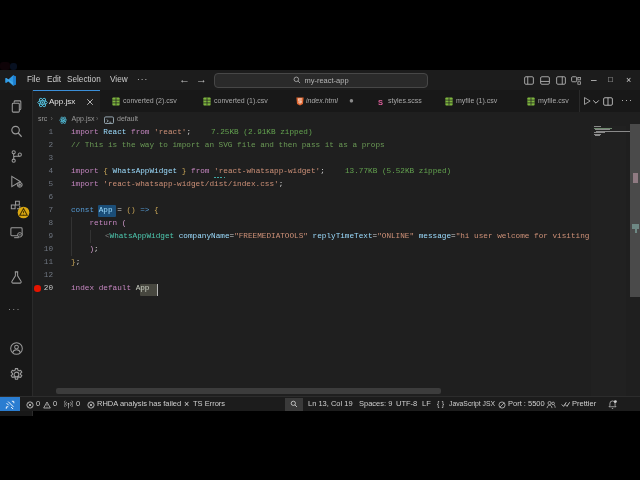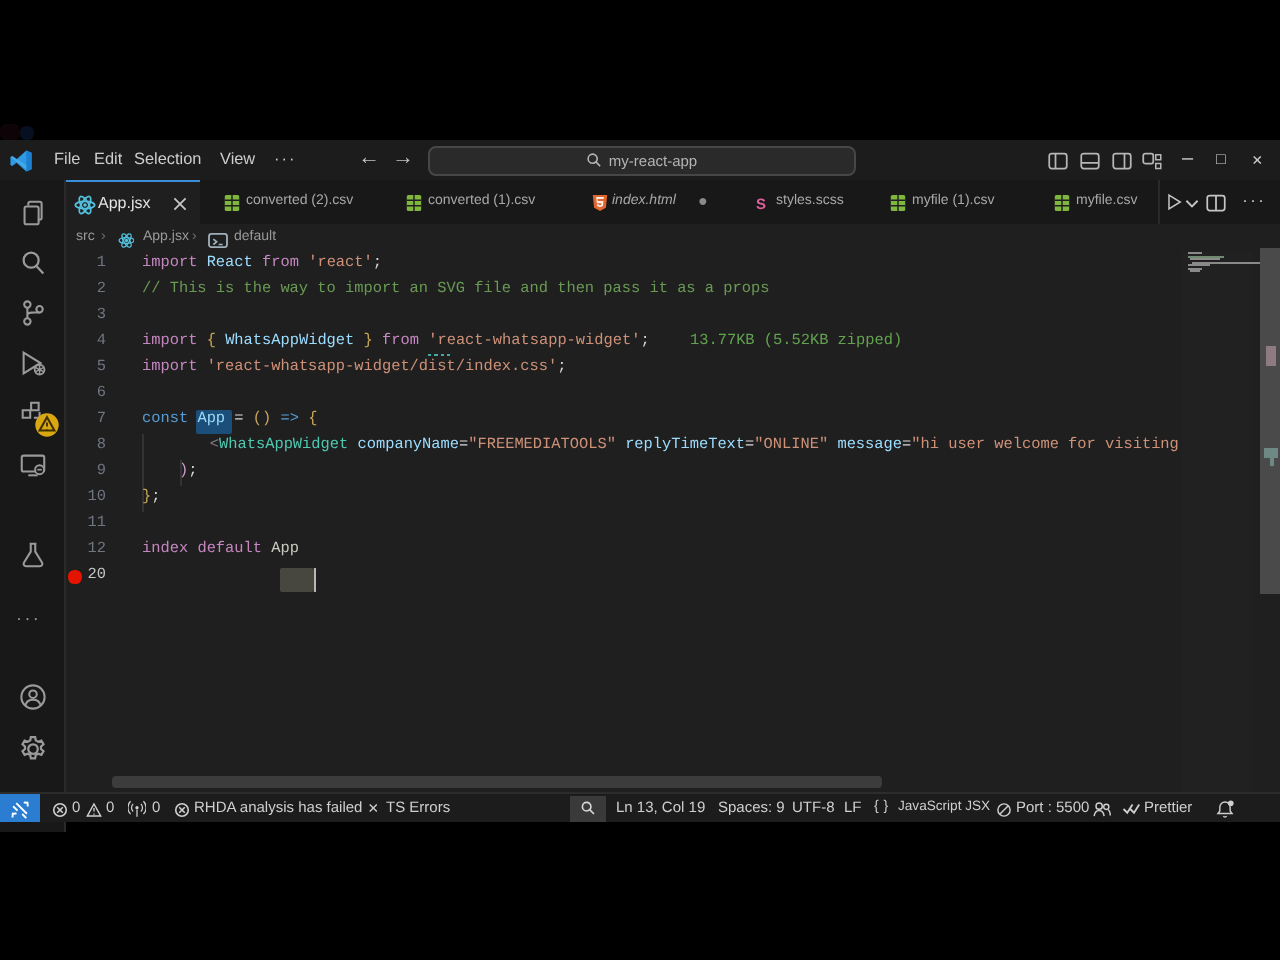--- a/index.html
+++ b/index.html
@@ -250,26 +250,28 @@
       <div class="abs" style="left:106.5px;top:157.5px;width:17.5px;height:12px;background:#47473f;border-radius:1px"></div>
       <div class="abs" style="left:124px;top:157.5px;width:1px;height:12px;background:#b8b8b8"></div>
       <div id="code">
         <div class="cl"><span class="kw">import</span> <span class="vr">React</span> <span class="kw">from</span> <span class="st">'react'</span>;</div>
         <div class="cl"><span class="cm">// This is the way to import an SVG file and then pass it as a props</span></div>
         <div class="cl"></div>
         <div class="cl"><span class="kw">import</span> <span style="color:#c9a657">{</span> <span class="vr">WhatsAppWidget</span> <span style="color:#c9a657">}</span> <span class="kw">from</span> <span class="st">'react-whatsapp-widget'</span>;</div>
         <div class="cl"><span class="kw">import</span> <span class="st">'react-whatsapp-widget/dist/index.css'</span>;</div>
         <div class="cl"></div>
         <div class="cl"><span class="bl">const</span> <span class="vr">App</span> = <span style="color:#c9a657">()</span> <span class="bl">=&gt;</span> <span style="color:#c9a657">{</span></div>
+        <div class="cl">    <span class="kw">return</span> <span style="color:#cf9bca">(</span></div>
         <div class="cl" style="margin-left:-3px">        <span style="color:#808080">&lt;</span><span class="tg">WhatsAppWidget</span> <span class="vr">companyName</span>=<span class="st">"FREEMEDIATOOLS"</span> <span class="vr">replyTimeText</span>=<span class="st">"ONLINE"</span> <span class="vr">message</span>=<span class="st">"hi user welcome for visiting</span></div>
         <div class="cl">    <span style="color:#cf9bca">)</span>;</div>
         <div class="cl"><span style="color:#c9a657">}</span>;</div>
         <div class="cl"></div>
         <div class="cl"><span class="kw">index</span> <span class="kw">default</span> <span style="color:#c8ccc0">App</span></div>
       </div>
+      <div class="hint" style="left:178px;top:0">7.25KB (2.91KB zipped)</div>
       <div class="hint" style="left:312px;top:39px">13.77KB (5.52KB zipped)</div>
       <div class="abs" style="left:181px;top:50.5px;width:12px;height:1.6px;background:repeating-linear-gradient(90deg,#3fa9a5 0,#3fa9a5 1.6px,transparent 1.6px,transparent 3.2px)"></div>
       <div id="minimap">
         <div class="abs" style="left:3px;top:0;width:7px;height:1px;background:#8a8a8a"></div>
         <div class="abs" style="left:3px;top:1.5px;width:18px;height:1px;background:#6f8a6f"></div>
         <div class="abs" style="left:4px;top:3px;width:15px;height:1px;background:#8a8a8a"></div>
         <div class="abs" style="left:5px;top:4.5px;width:35px;height:1px;background:#8a8a8a"></div>
         <div class="abs" style="left:3px;top:6px;width:11px;height:1px;background:#8a8a8a"></div>
         <div class="abs" style="left:3px;top:7.5px;width:7px;height:1px;background:#8a8a8a"></div>
         <div class="abs" style="left:4px;top:9px;width:5px;height:1px;background:#8a8a8a"></div>

